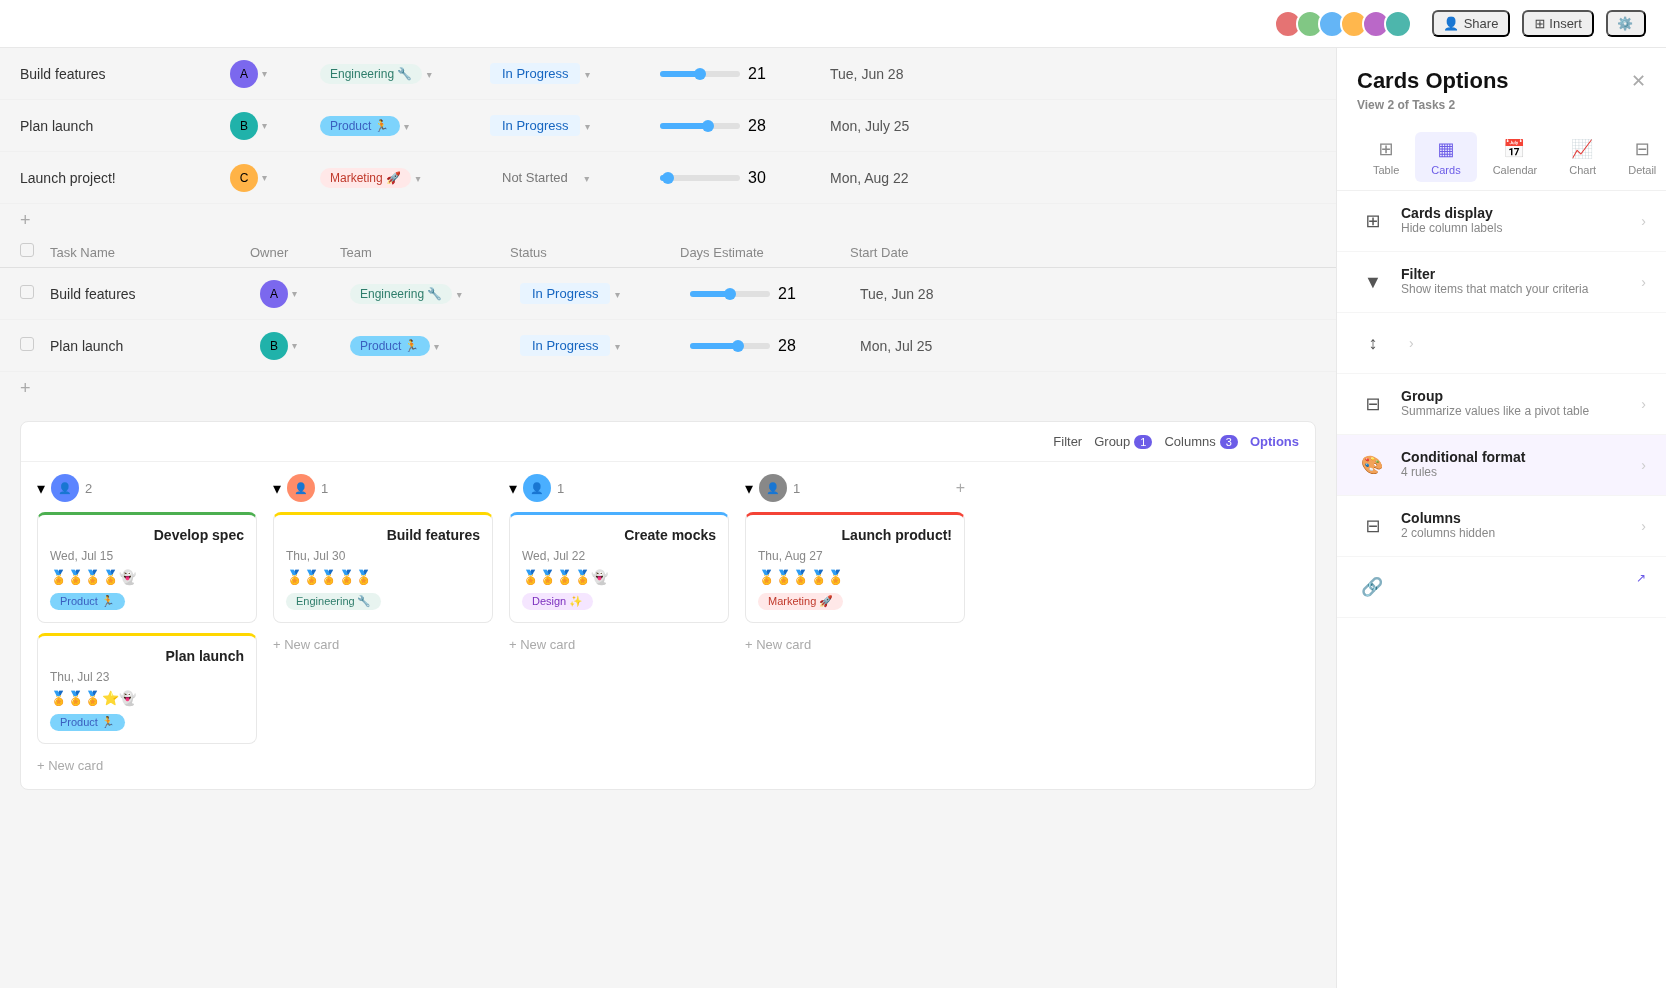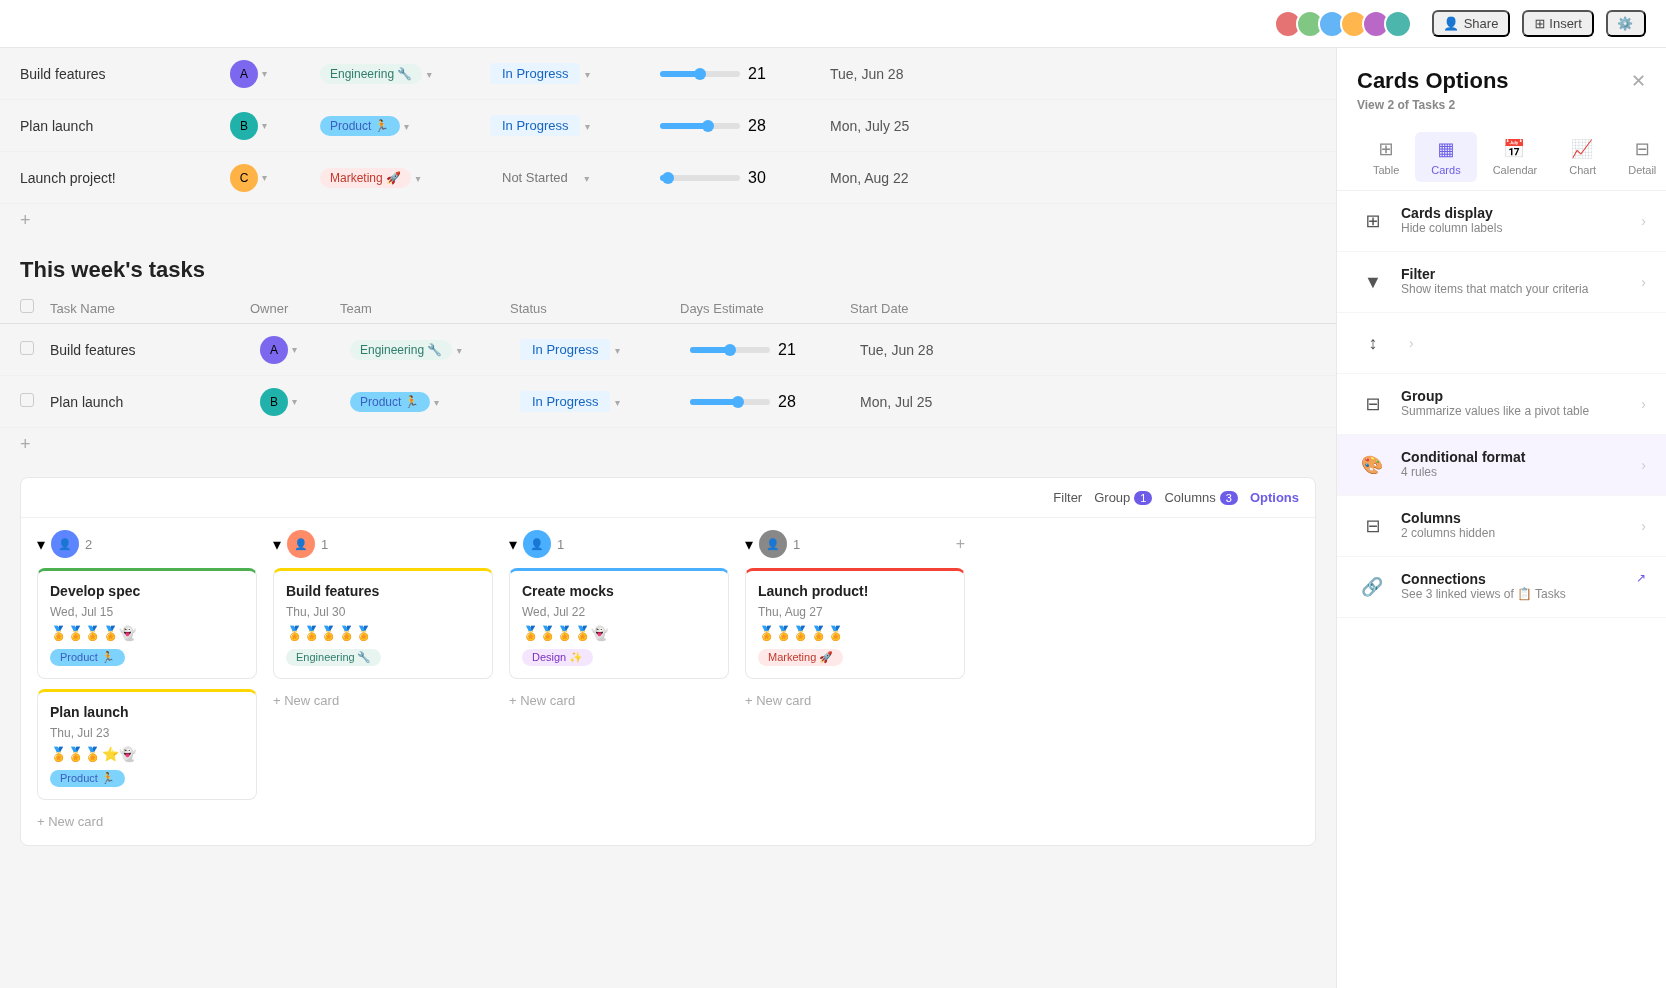--- a/index.html
+++ b/index.html
@@ -61,21 +61,21 @@
     .kanban-col-header { display: flex; align-items: center; gap: 6px; margin-bottom: 10px; }
     .kanban-col-avatar { width: 28px; height: 28px; border-radius: 50%; background: #ccc; font-size: 11px; display: flex; align-items: center; justify-content: center; }
     .kanban-count { font-size: 13px; color: #888; }
 
     .kanban-card { background: #fff; border: 1px solid #e8e8e8; border-radius: 8px; padding: 12px; margin-bottom: 10px; }
     .kanban-card.green-top { border-top: 3px solid #4CAF50; }
     .kanban-card.yellow-top { border-top: 3px solid #FFD700; }
     .kanban-card.blue-top { border-top: 3px solid #4AAFFF; }
     .kanban-card.red-top { border-top: 3px solid #F44336; }
 
-    .card-title { font-size: 14px; font-weight: 600; color: #222; margin-bottom: 6px; }
+    .card-title { font-size: 14px; font-weight: 600; color: #222; margin-bottom: 6px; text-align: right; }
     .card-date { font-size: 12px; color: #888; margin-bottom: 6px; }
     .card-stars { font-size: 14px; margin-bottom: 6px; }
     .card-tag { display: inline-flex; align-items: center; gap: 4px; padding: 2px 10px; border-radius: 20px; font-size: 11px; font-weight: 500; }
 
     .new-card-btn { color: #aaa; font-size: 13px; cursor: pointer; display: flex; align-items: center; gap: 4px; padding: 4px 0; }
 
     
     .right-panel { width: 330px; min-width: 330px; background: #fff; border-left: 1px solid #e8e8e8; display: flex; flex-direction: column; }
     .panel-header { display: flex; align-items: center; justify-content: space-between; padding: 20px 20px 4px 20px; }
     .panel-title { font-size: 22px; font-weight: 700; color: #111; }
@@ -215,23 +215,20 @@
             </div>
           </div>
           <span>30</span>
         </div>
         <div class="start-date-cell">Mon, Aug 22</div>
       </div>
 
       <div class="add-row">+</div>
     </div>
 
-    <div class="section-header">
-      <div class="section-title">This week's tasks</div>
-    </div>
 
     <div class="col-headers">
       <div class="col-checkbox">
         <div class="task-checkbox"></div>
       </div>
       <div class="col-name col-header">Task Name</div>
       <div class="col-owner col-header">Owner</div>
       <div class="col-team col-header">Team</div>
       <div class="col-status col-header">Status</div>
       <div class="col-days col-header">Days Estimate</div>
@@ -460,22 +457,18 @@
         <div class="poi-icon">⊟</div>
         <div class="poi-content">
           <div class="poi-title">Columns</div>
           <div class="poi-sub">2 columns hidden</div>
         </div>
         <span class="poi-arrow">›</span>
       </div>
 
       <div class="panel-option-item">
         <div class="poi-icon">🔗</div>
-        <div class="poi-content">
-          <div class="poi-title">Connections</div>
-          <div class="poi-sub">See 3 linked views of 📋 Tasks</div>
-        </div>
         <span class="poi-link">↗</span>
       </div>
 
     </div>
   </div>
 </div>
 
 </body></html>

